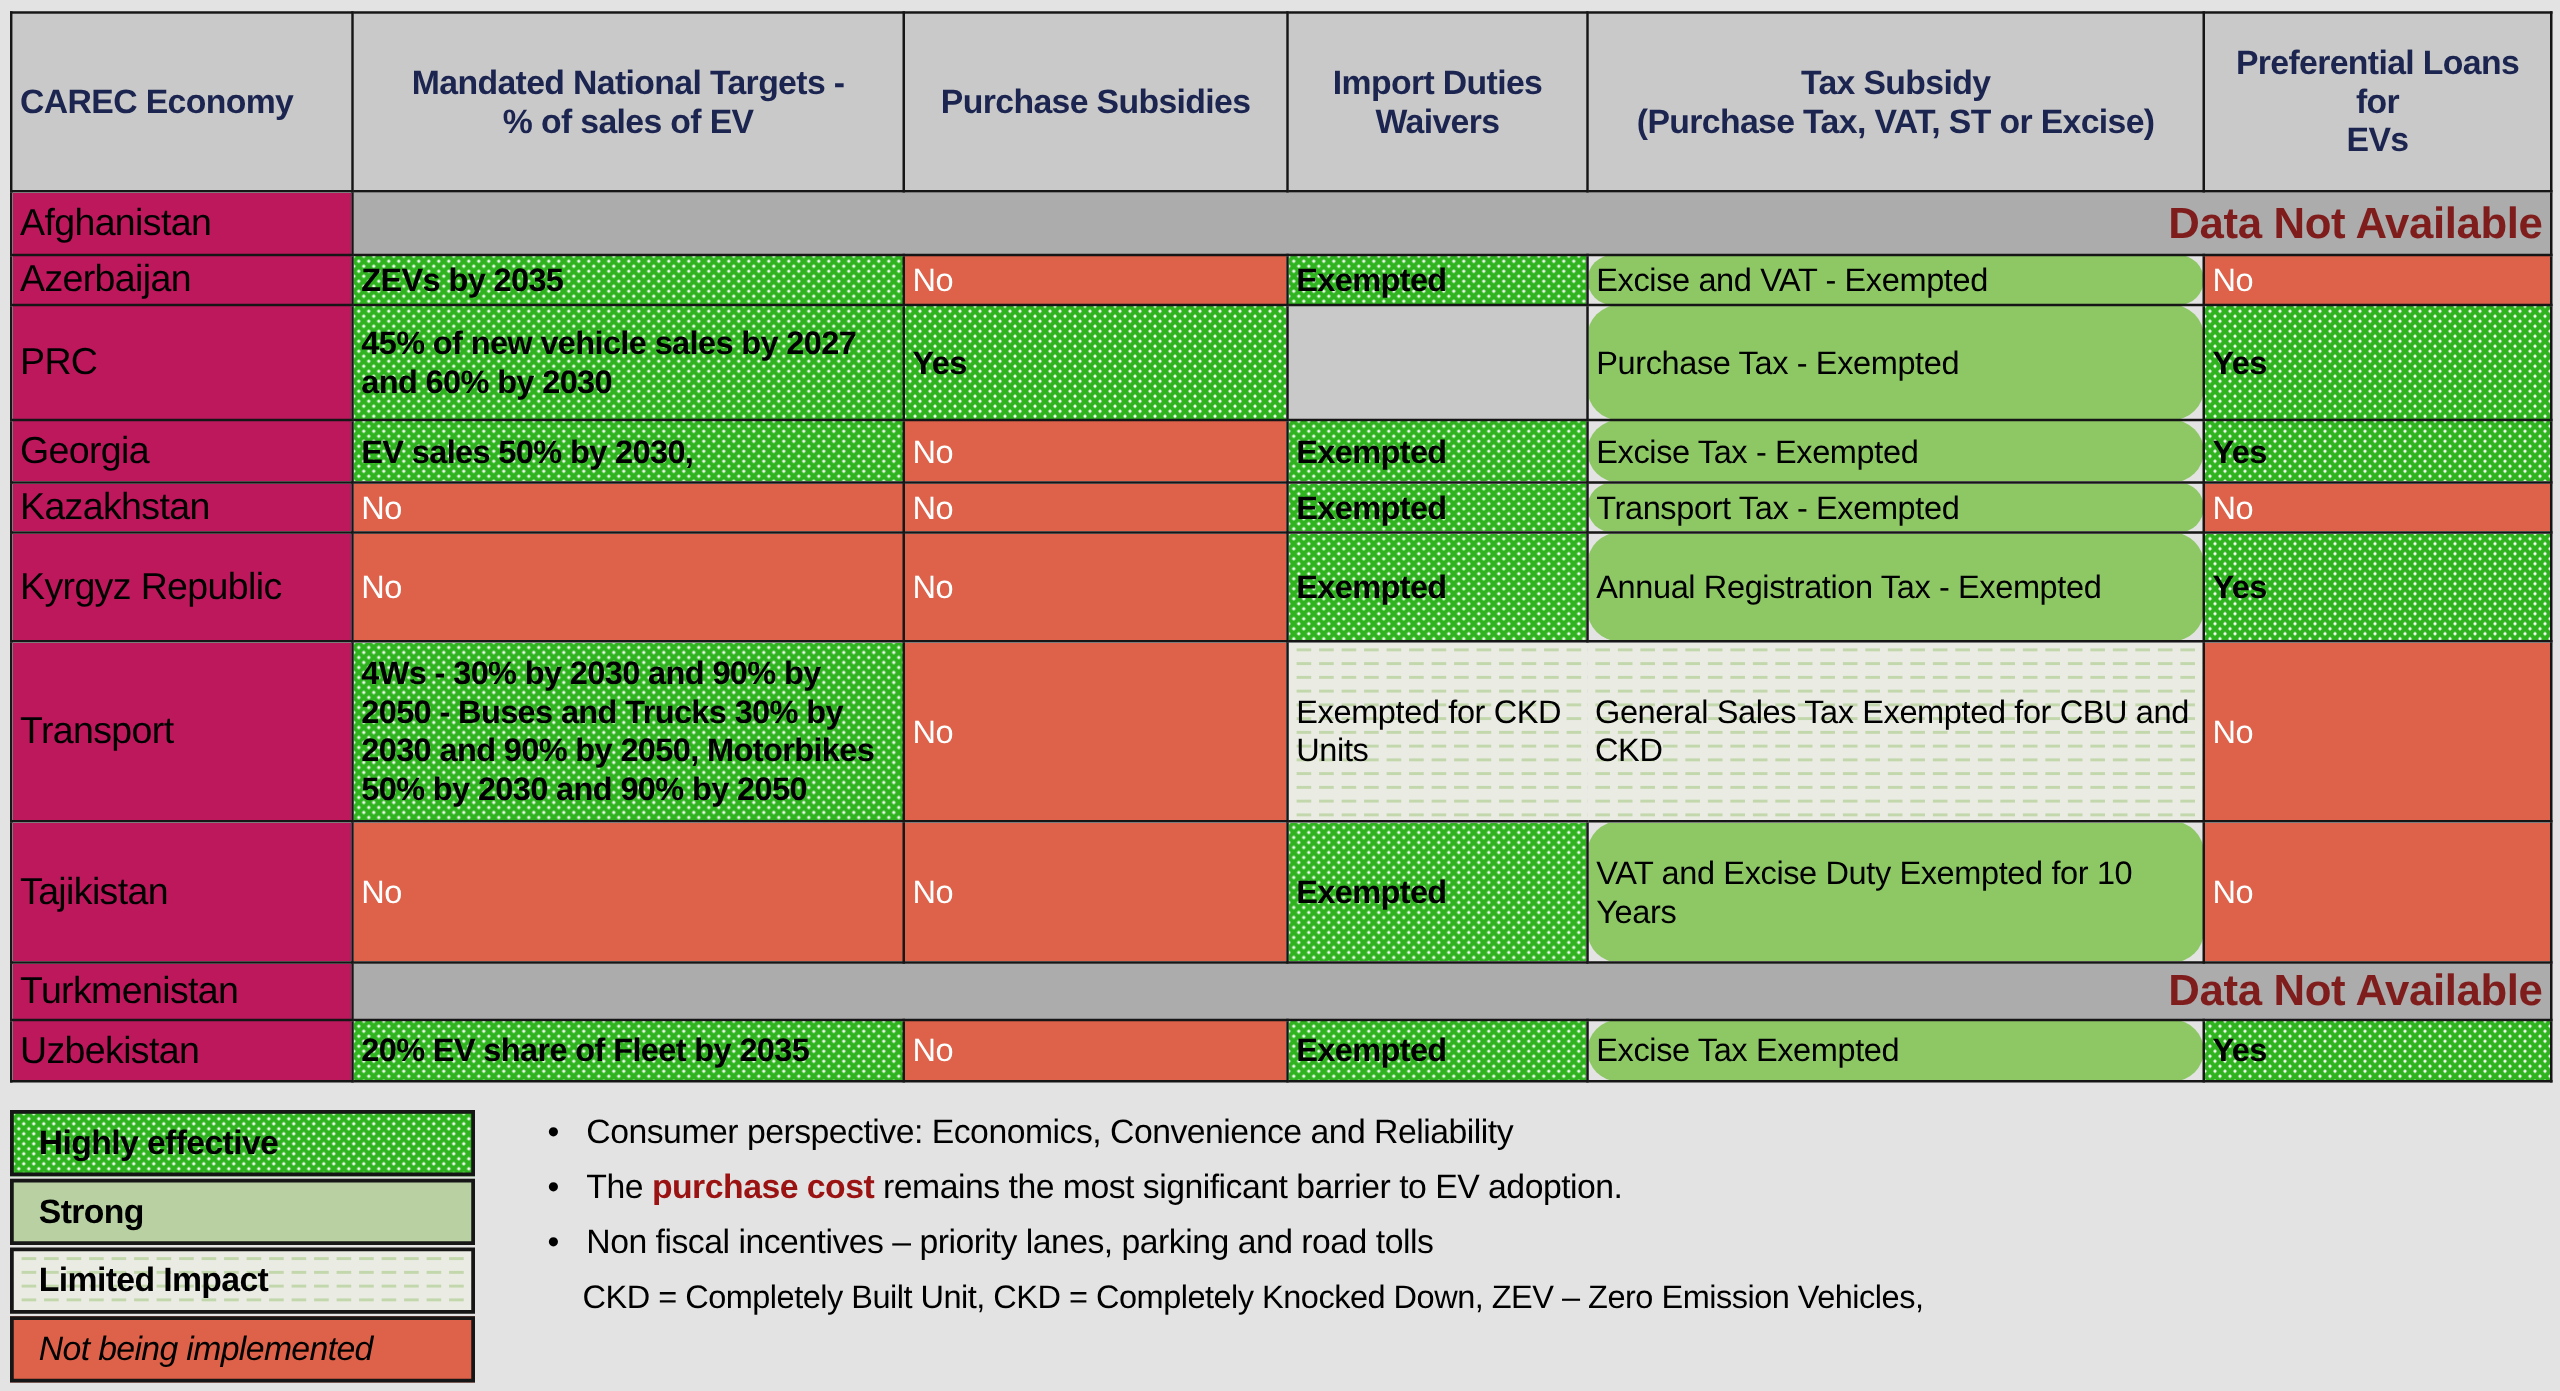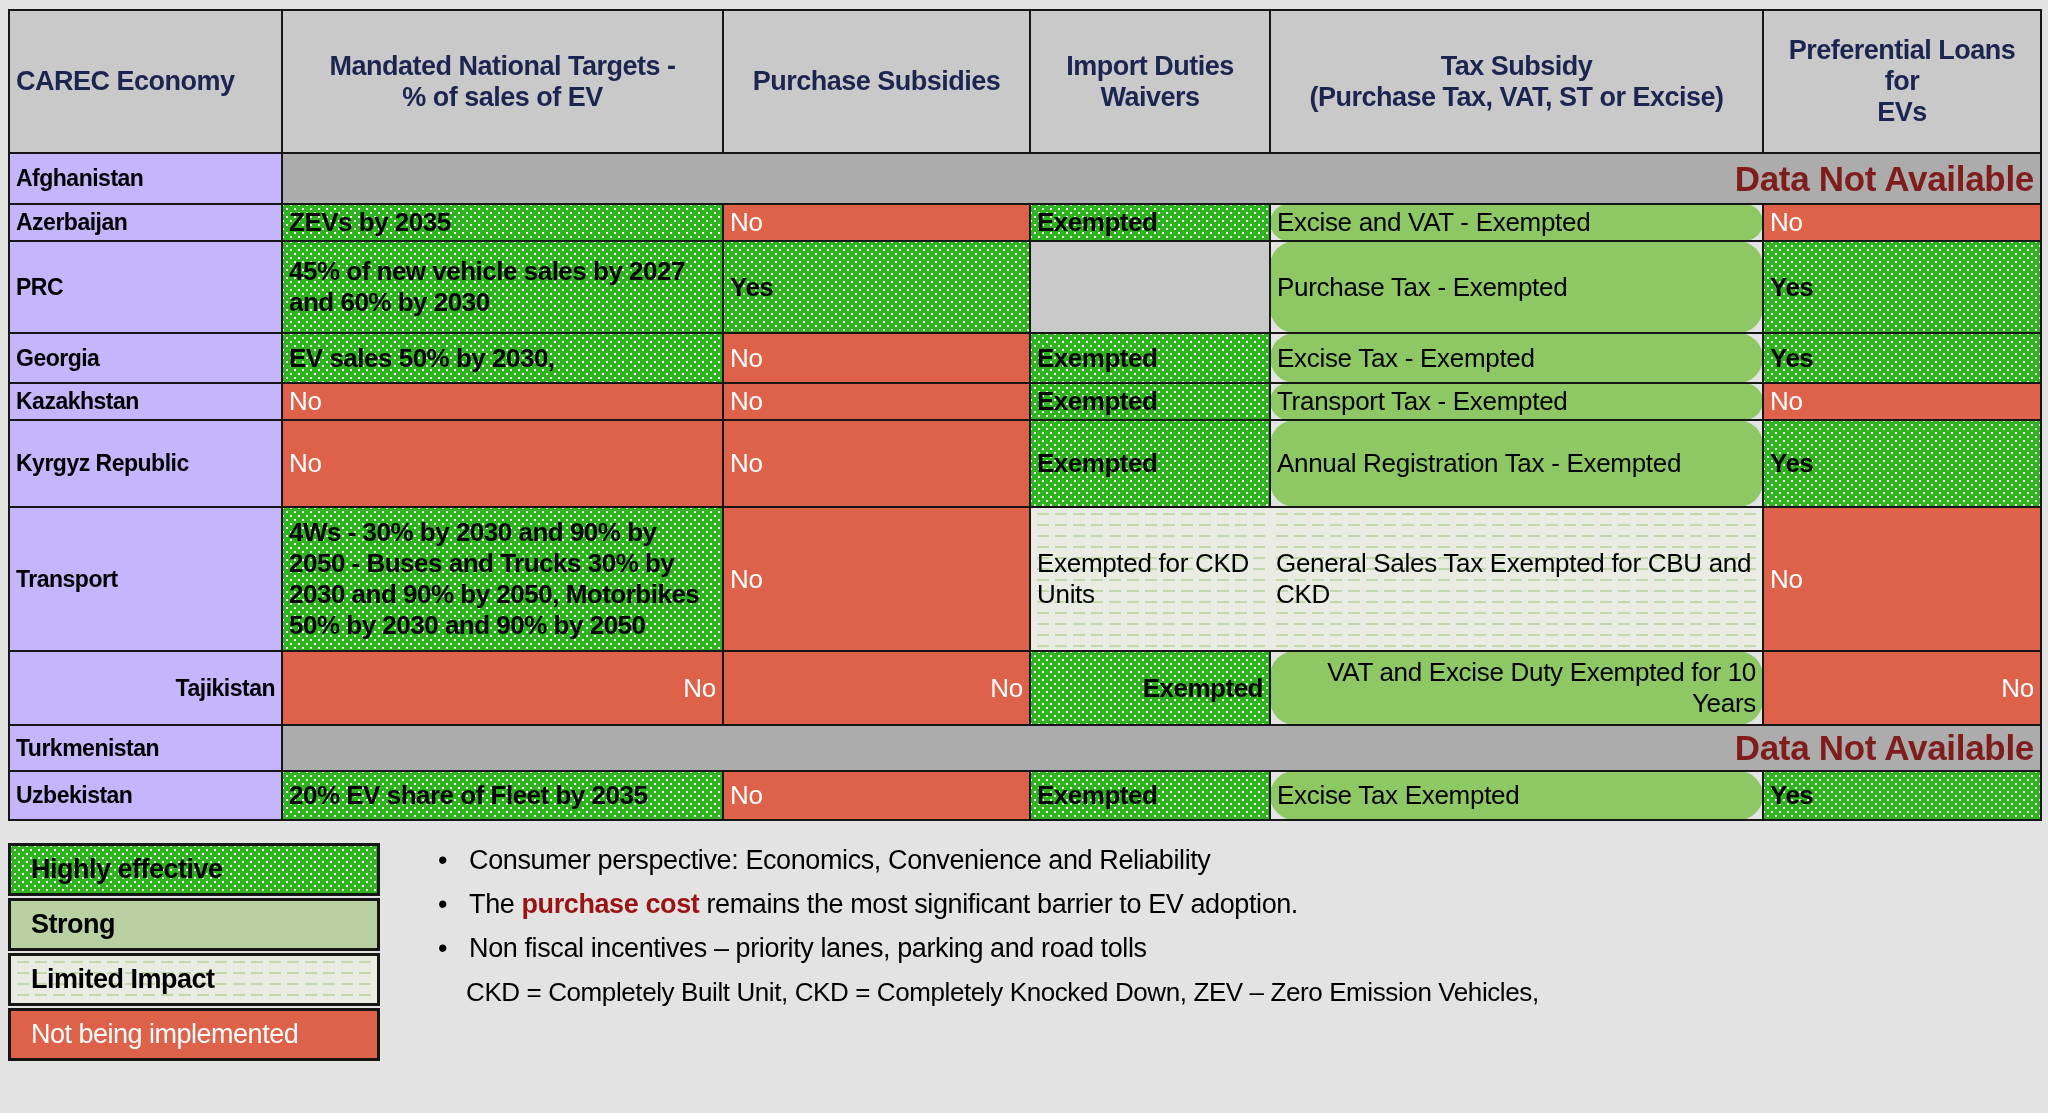--- a/index.html
+++ b/index.html
@@ -29,22 +29,22 @@
     background:#c9c9c9;
     color:#1b2550;
     font-size:27px;font-weight:700;
     text-align:center;
     white-space:pre-line;
     letter-spacing:-0.5px;
   }
   th:first-child{text-align:left;padding-left:6px;}
 
   td.economy{
-    background:#c4b5fd;
-    font-weight:700;font-size:23px;
+    background:#be185d;
+    font-weight:400;font-size:30px;
     padding-left:4px;
     letter-spacing:-0.5px;
   }
   td.na{
     background:#acacac;
     color:#7f1d1d;
     font-weight:700;font-size:35px;
     text-align:right;
   }
   td.blank{background:#c9c9c9;}
@@ -78,21 +78,21 @@
     font-weight:400;font-size:26px;
   }
 
   tbody tr:nth-child(1){height:51px;}
   tbody tr:nth-child(2){height:35px;}
   tbody tr:nth-child(3){height:92px;}
   tbody tr:nth-child(4){height:50px;}
   tbody tr:nth-child(5){height:37px;}
   tbody tr:nth-child(6){height:87px;}
   tbody tr:nth-child(7){height:144px;}
-  tbody tr:nth-child(8){height:74px;text-align:right;}
+  tbody tr:nth-child(8){height:113px;}
   tbody tr:nth-child(9){height:36px;margin-top:24px;}
   tbody tr:nth-child(10){height:49px;}
 
   .bottom{display:flex;margin-top:22px;}
   .legend{width:372px;flex:none;}
   .legend-item{
     border:3px solid #161616;
     height:47px;
     display:flex;align-items:center;
     padding-left:20px;
@@ -109,21 +109,21 @@
     background-position:0 0,4px 4px;
   }
   .legend-item.stl{background:#b8d0a2;}
   .legend-item.lim{
     background-color:#eaece3;
     background-image:
       linear-gradient(90deg,#eaece3 0 6px,transparent 6px 18px),
       linear-gradient(0deg,transparent 0 4px,#c3d7ad 4px 6px,transparent 6px 11px);
     background-size:18px 11px,18px 11px;
   }
-  .legend-item.red{background:#de6149;color:#ffffff;font-weight:400;}
+  .legend-item.red{background:#de6149;color:#000000;font-weight:400;font-style:italic;}
 
   .notes{margin-left:58px;padding-top:2px;}
   .notes ul{list-style:none;margin:0;padding:0;}
   .notes li{
     font-size:27px;
     margin-bottom:13px;
     letter-spacing:-0.4px;
   }
   .notes li::before{content:"•";margin-right:22px;}
   .notes .em{color:#9b1212;font-weight:700;}

